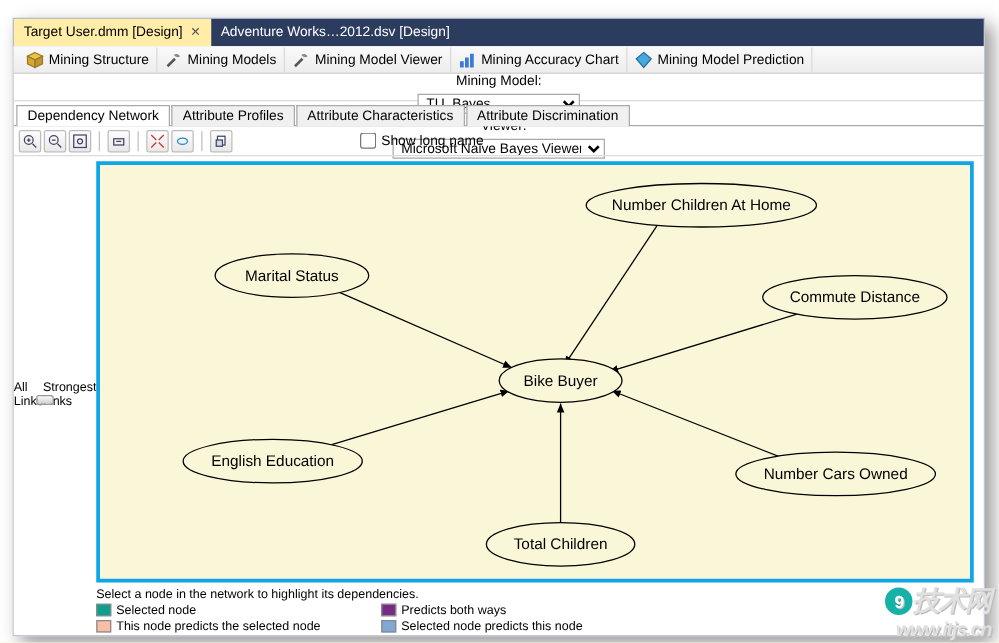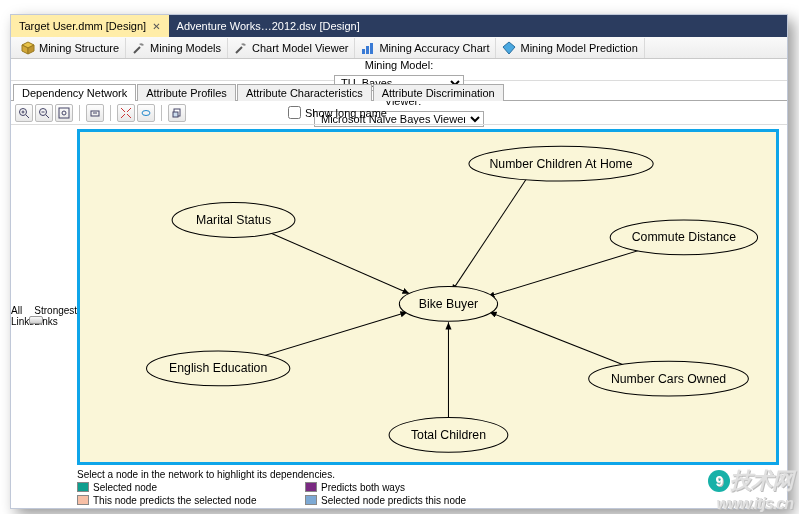--- a/index.html
+++ b/index.html
@@ -70,21 +70,21 @@
             <path d="M2 12 L8 6" stroke="#555" stroke-width="2"></path>
             <path d="M7 3 Q10 1 12 4 Q10 6 7 3" fill="#888"></path>
           </svg>
       <span>Mining Models</span>
     </div>
     <div class="ribbon-btn">
       <svg viewBox="0 0 14 14">
             <path d="M2 12 L8 6" stroke="#555" stroke-width="2"></path>
             <path d="M7 3 Q10 1 12 4 Q10 6 7 3" fill="#888"></path>
           </svg>
-      <span>Chart Model Viewer</span>
+      <span>Mining Model Viewer</span>
     </div>
     <div class="ribbon-btn">
       <svg viewBox="0 0 14 14">
             <rect x="1" y="8" width="3" height="5" fill="#3a7bd5"></rect>
             <rect x="5" y="5" width="3" height="8" fill="#3a7bd5"></rect>
             <rect x="9" y="2" width="3" height="11" fill="#3a7bd5"></rect>
           </svg>
       <span>Mining Accuracy Chart</span>
     </div>
     <div class="ribbon-btn">

